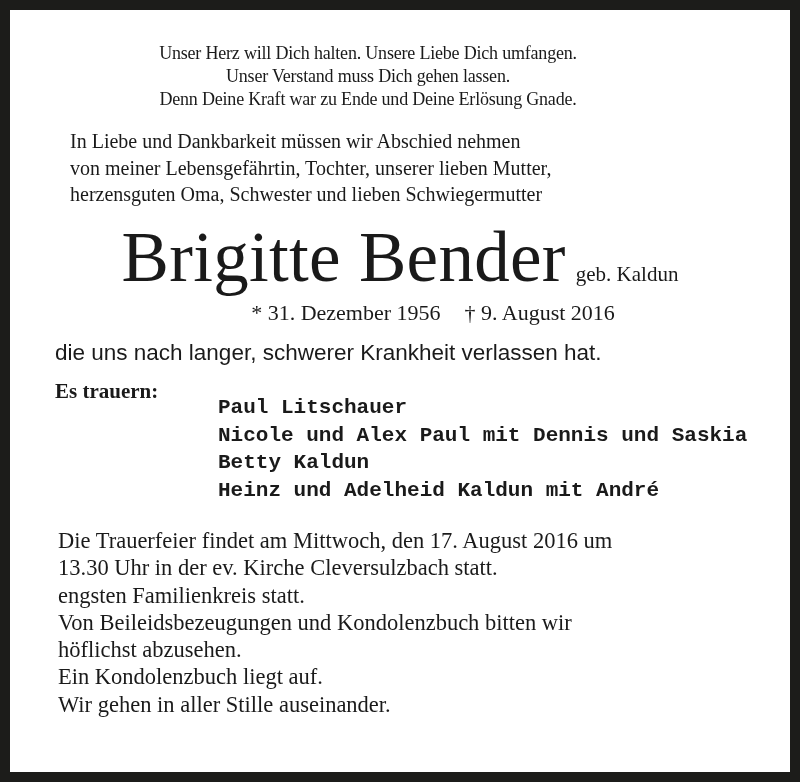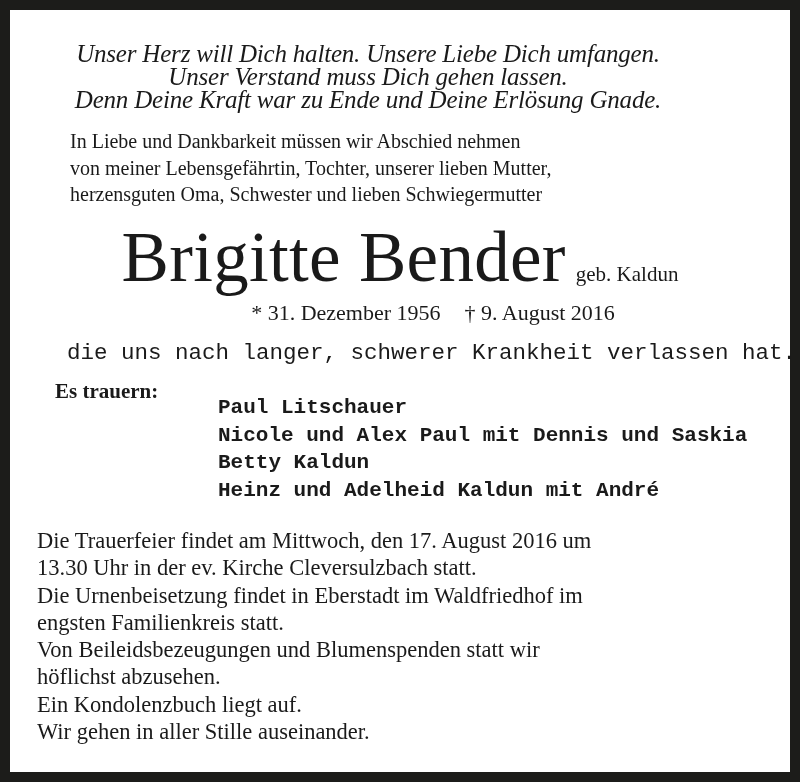--- a/index.html
+++ b/index.html
@@ -20,22 +20,21 @@
       color: #1a1a1a;
       font-family: "DejaVu Serif", "Liberation Serif", serif;
     }
     .poem {
       position: absolute;
       left: 0;
       top: 32px;
       width: 716px;
       text-align: center;
       font-family: "Liberation Serif", serif;
-      font-style: italic;
-      font-size: 25px;
+      font-size: 18px;
       line-height: 23px;
       letter-spacing: -0.2px;
     }
     .poem div { white-space: nowrap; }
     .intro {
       position: absolute;
       left: 60px;
       top: 118px;
       width: 700px;
       font-family: "Liberation Serif", serif;
@@ -69,23 +68,23 @@
       text-align: center;
       font-family: "Liberation Serif", serif;
       font-size: 22px;
       line-height: 26px;
       white-space: nowrap;
       padding-left: 33px;
     }
     .dates .death { margin-left: 24px; }
     .after {
       position: absolute;
-      left: 57px;
+      left: 45px;
       top: 330px;
-      font-family: Liberation Mono, monospace;
+      font-family: Liberation Sans, sans-serif;
       font-size: 22.5px;
       line-height: 26px;
       white-space: nowrap;
     }
     .mourners {
       position: absolute;
       left: 45px;
       top: 368px;
       width: 720px;
       font-family: "Liberation Serif", serif;
@@ -104,21 +103,21 @@
       margin: 16px;
       padding: 0;
       position: absolute;
       left: 147px;
       top: 0;
       font-family: Liberation Mono, monospace;
     }
     .mourners li { white-space: nowrap; }
     .details {
       position: absolute;
-      left: 27px;
+      left: 48px;
       top: 517px;
       width: 720px;
       font-family: "Liberation Serif", serif;
       font-size: 22.5px;
       line-height: 27.3px;
     }
     .details div { white-space: nowrap; }
   </style>
 </head>
 <body>
@@ -153,21 +152,20 @@
       <li>Paul Litschauer</li>
       <li>Nicole und Alex Paul mit Dennis und Saskia</li>
       <li>Betty Kaldun</li>
       <li>Heinz und Adelheid Kaldun mit André</li>
     </ul>
   </div>
 
   <div class="details">
     <div>Die Trauerfeier findet am Mittwoch, den 17. August 2016 um</div>
     <div>13.30 Uhr in der ev. Kirche Cleversulzbach statt.</div>
-    <div>Die Urnenbeisetzung findet in Eberstadt im Waldfriedhof im</div>
     <div>engsten Familienkreis statt.</div>
-    <div>Von Beileidsbezeugungen und Blumenspenden statt wir</div>
+    <div>Von Beileidsbezeugungen und Kondolenzbuch bitten wir</div>
     <div>höflichst abzusehen.</div>
     <div>Ein Kondolenzbuch liegt auf.</div>
     <div>Wir gehen in aller Stille auseinander.</div>
   </div>
 
 </div>
 
 </body></html>

